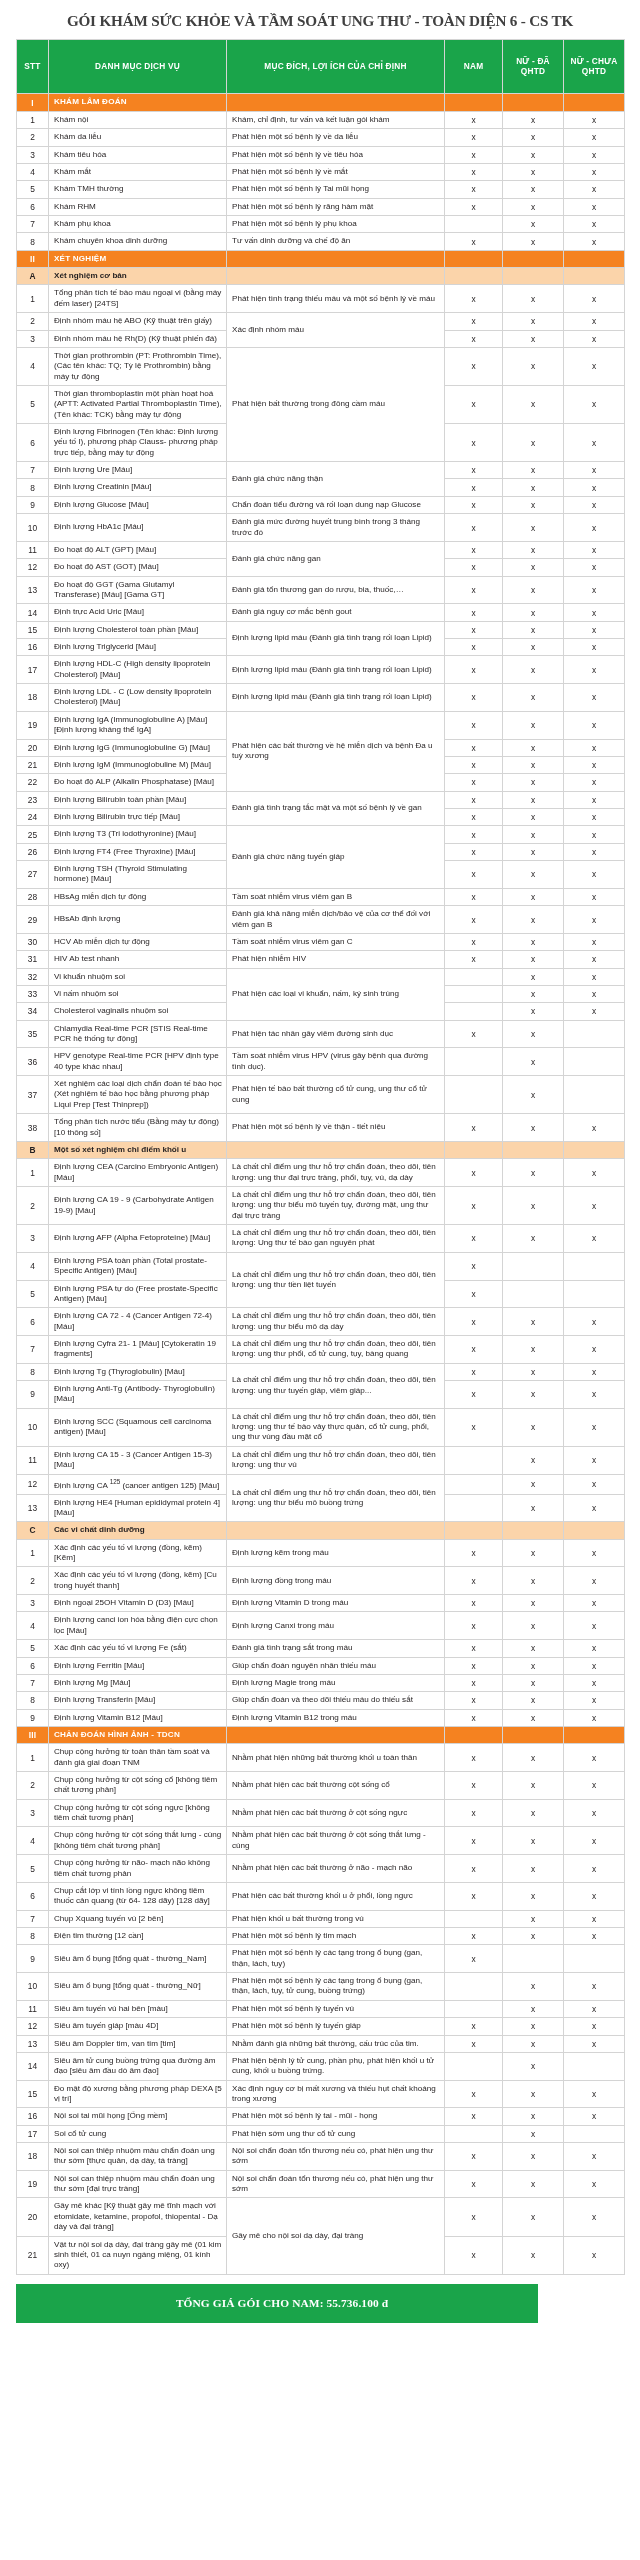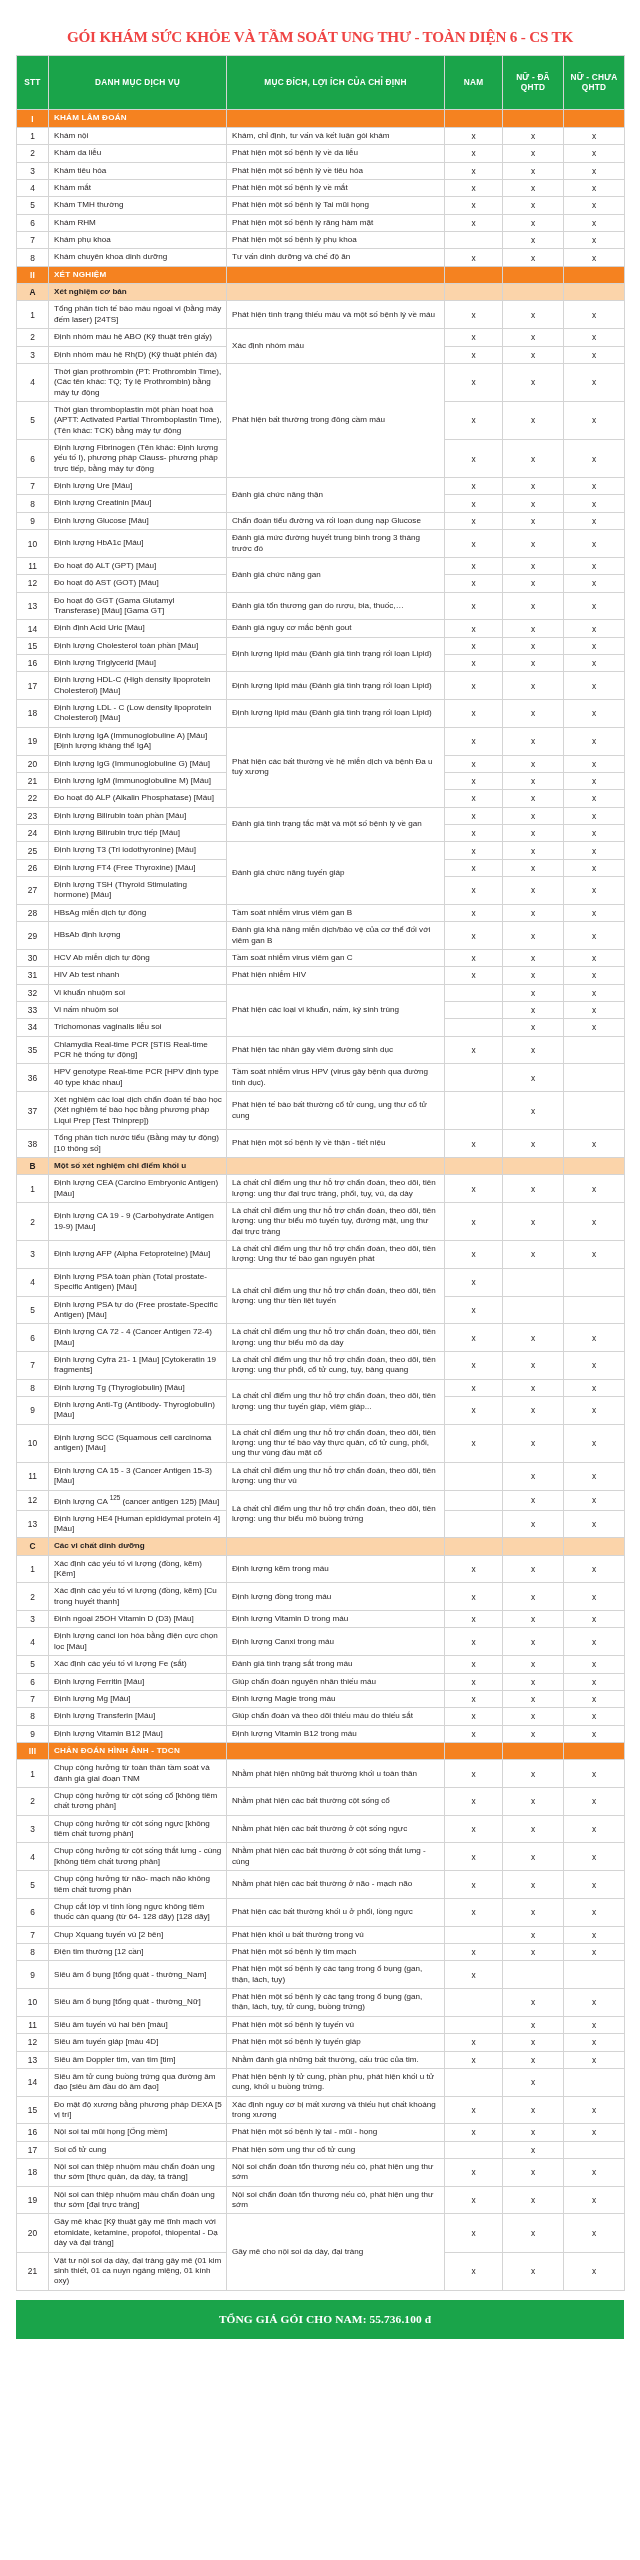--- a/index.html
+++ b/index.html
@@ -7,25 +7,25 @@
   body {
     width: 640px;
     background: #ffffff;
     font-family: "Liberation Sans", "DejaVu Sans", sans-serif;
     color: #231f20;
   }
   .page { width:640px; padding: 0; }
 
   .title {
     text-align: center;
-    color: #ef4444;
+    color: #404040;
     font-weight: bold;
     font-size: 15.2px;
     letter-spacing: -0.2px;
-    padding: 28px 6px 10px 6px;
+    padding: 12px 6px 10px 6px;
     line-height: 1.15;
     font-family: "Liberation Serif", "DejaVu Serif", serif;
   }
 
   table.pkg {
     width: 608px;
     margin: 0 16px;
     border-collapse: collapse;
     table-layout: fixed;
     font-size: 8.1px;
@@ -83,21 +83,21 @@
   }
   tr.sec-1 td.stt { color:#ffffff; }
   tr.sec-2 td {
     background: #fbd4aa;
     color: #231f20;
     font-weight: bold;
     height: 17px;
   }
 
   .footer {
-    width: 608px;
+    width: 522px;
     margin: 9px 16px 14px 16px;
     background: #1aa44a;
     color: #ffffff;
     text-align: center;
     font-weight: bold;
     font-size: 11.4px;
     line-height: 1.42;
     padding: 11px 6px 12px 16px;
     font-family: "Liberation Serif", "DejaVu Serif", serif;
     letter-spacing: 0.1px;
@@ -314,21 +314,21 @@
         <tr>
           <td class="stt">13</td>
           <td class="name">Đo hoạt độ GGT (Gama Glutamyl Transferase) [Máu] [Gama GT]</td>
           <td class="desc">Đánh giá tổn thương gan do rượu, bia, thuốc,…</td>
           <td class="mark">x</td>
           <td class="mark">x</td>
           <td class="mark">x</td>
         </tr>
         <tr>
           <td class="stt">14</td>
-          <td class="name">Định định Acid Uric [Máu]</td>
+          <td class="name">Định trực Acid Uric [Máu]</td>
           <td class="desc">Đánh giá nguy cơ mắc bệnh gout</td>
           <td class="mark">x</td>
           <td class="mark">x</td>
           <td class="mark">x</td>
         </tr>
         <tr>
           <td class="stt">15</td>
           <td class="name">Định lượng Cholesterol toàn phần [Máu]</td>
           <td class="desc" rowspan="2">Định lượng lipid máu (Đánh giá tình trạng rối loạn Lipid)</td>
           <td class="mark">x</td>
@@ -466,21 +466,21 @@
         </tr>
         <tr>
           <td class="stt">33</td>
           <td class="name">Vi nấm nhuộm soi</td>
           <td class="mark"></td>
           <td class="mark">x</td>
           <td class="mark">x</td>
         </tr>
         <tr>
           <td class="stt">34</td>
-          <td class="name">Trichomonas vaginalis liễu soi</td>
+          <td class="name">Cholesterol vaginalis nhuộm soi</td>
           <td class="mark"></td>
           <td class="mark">x</td>
           <td class="mark">x</td>
         </tr>
         <tr>
           <td class="stt">35</td>
           <td class="name">Chlamydia Real-time PCR [STIS Real-time PCR hệ thống tự động]</td>
           <td class="desc">Phát hiện tác nhân gây viêm đường sinh dục</td>
           <td class="mark">x</td>
           <td class="mark">x</td>

